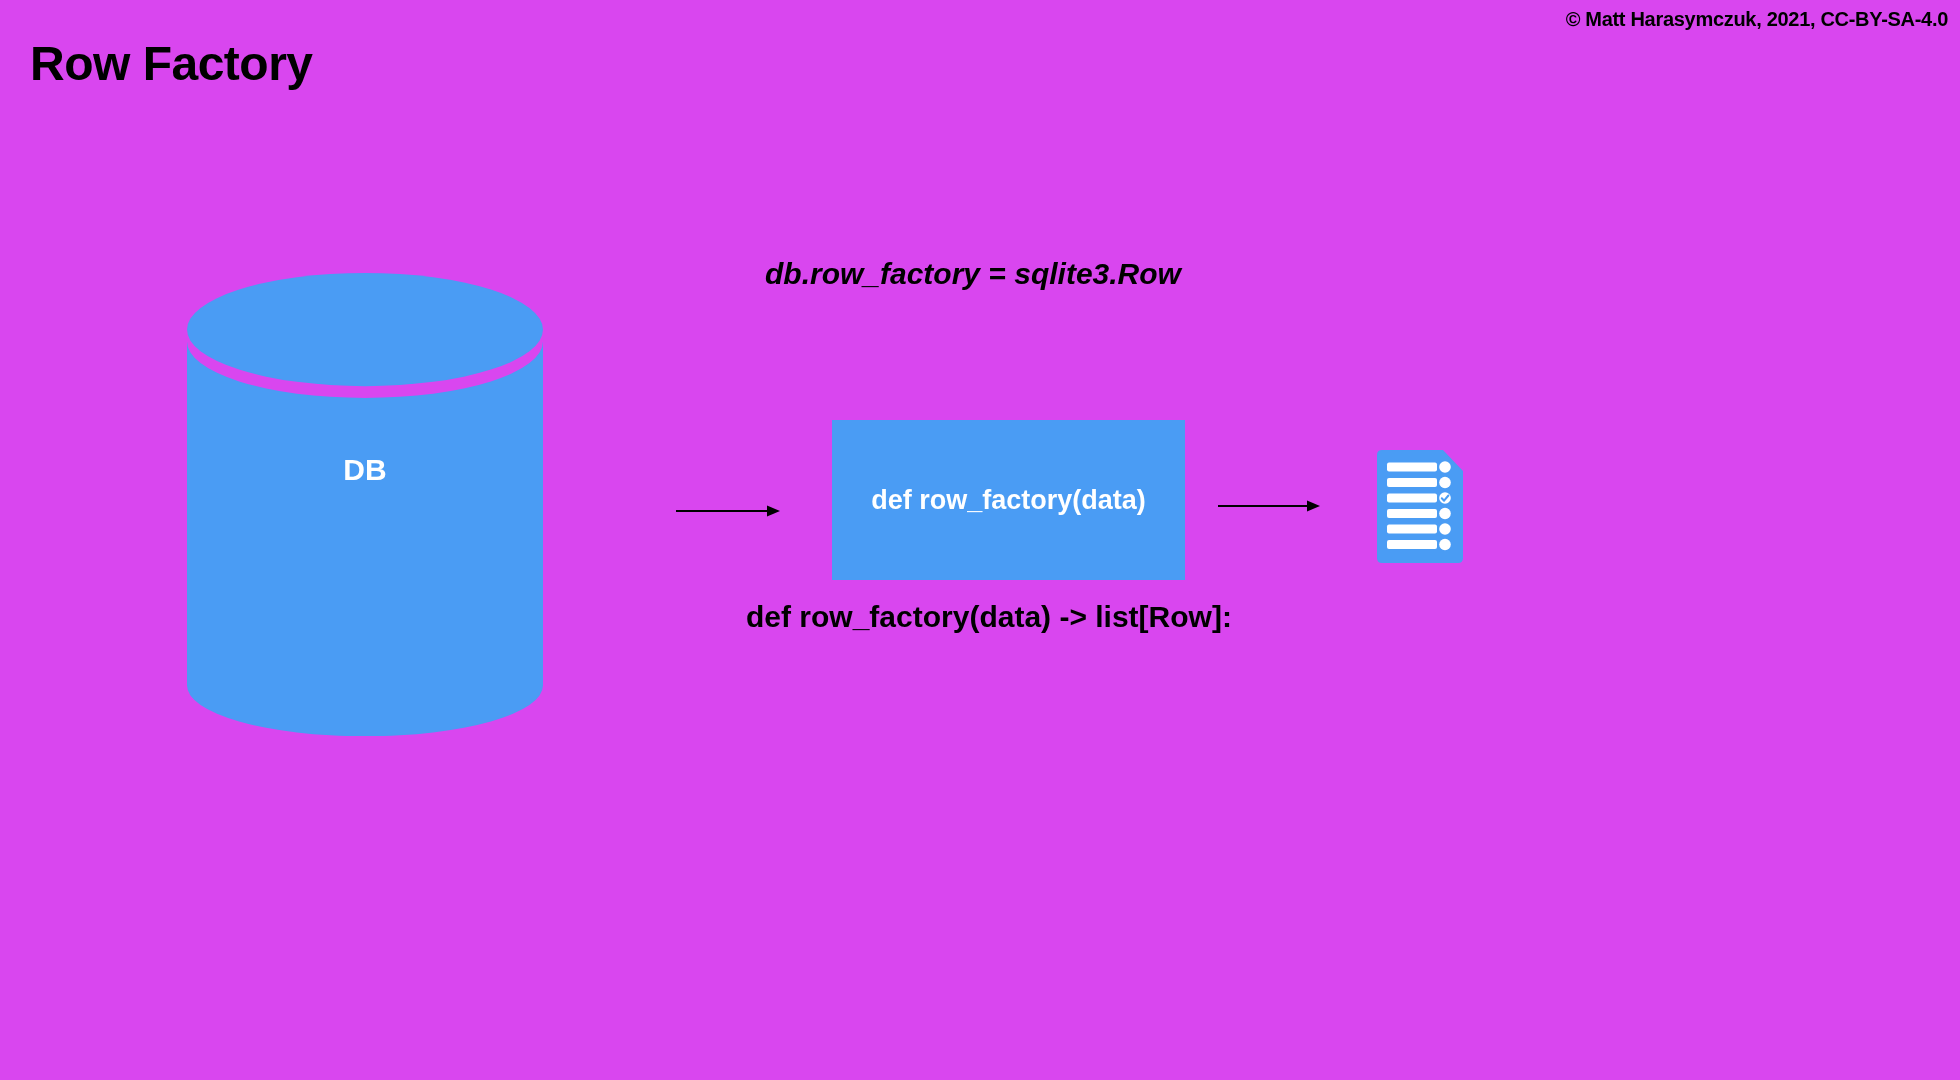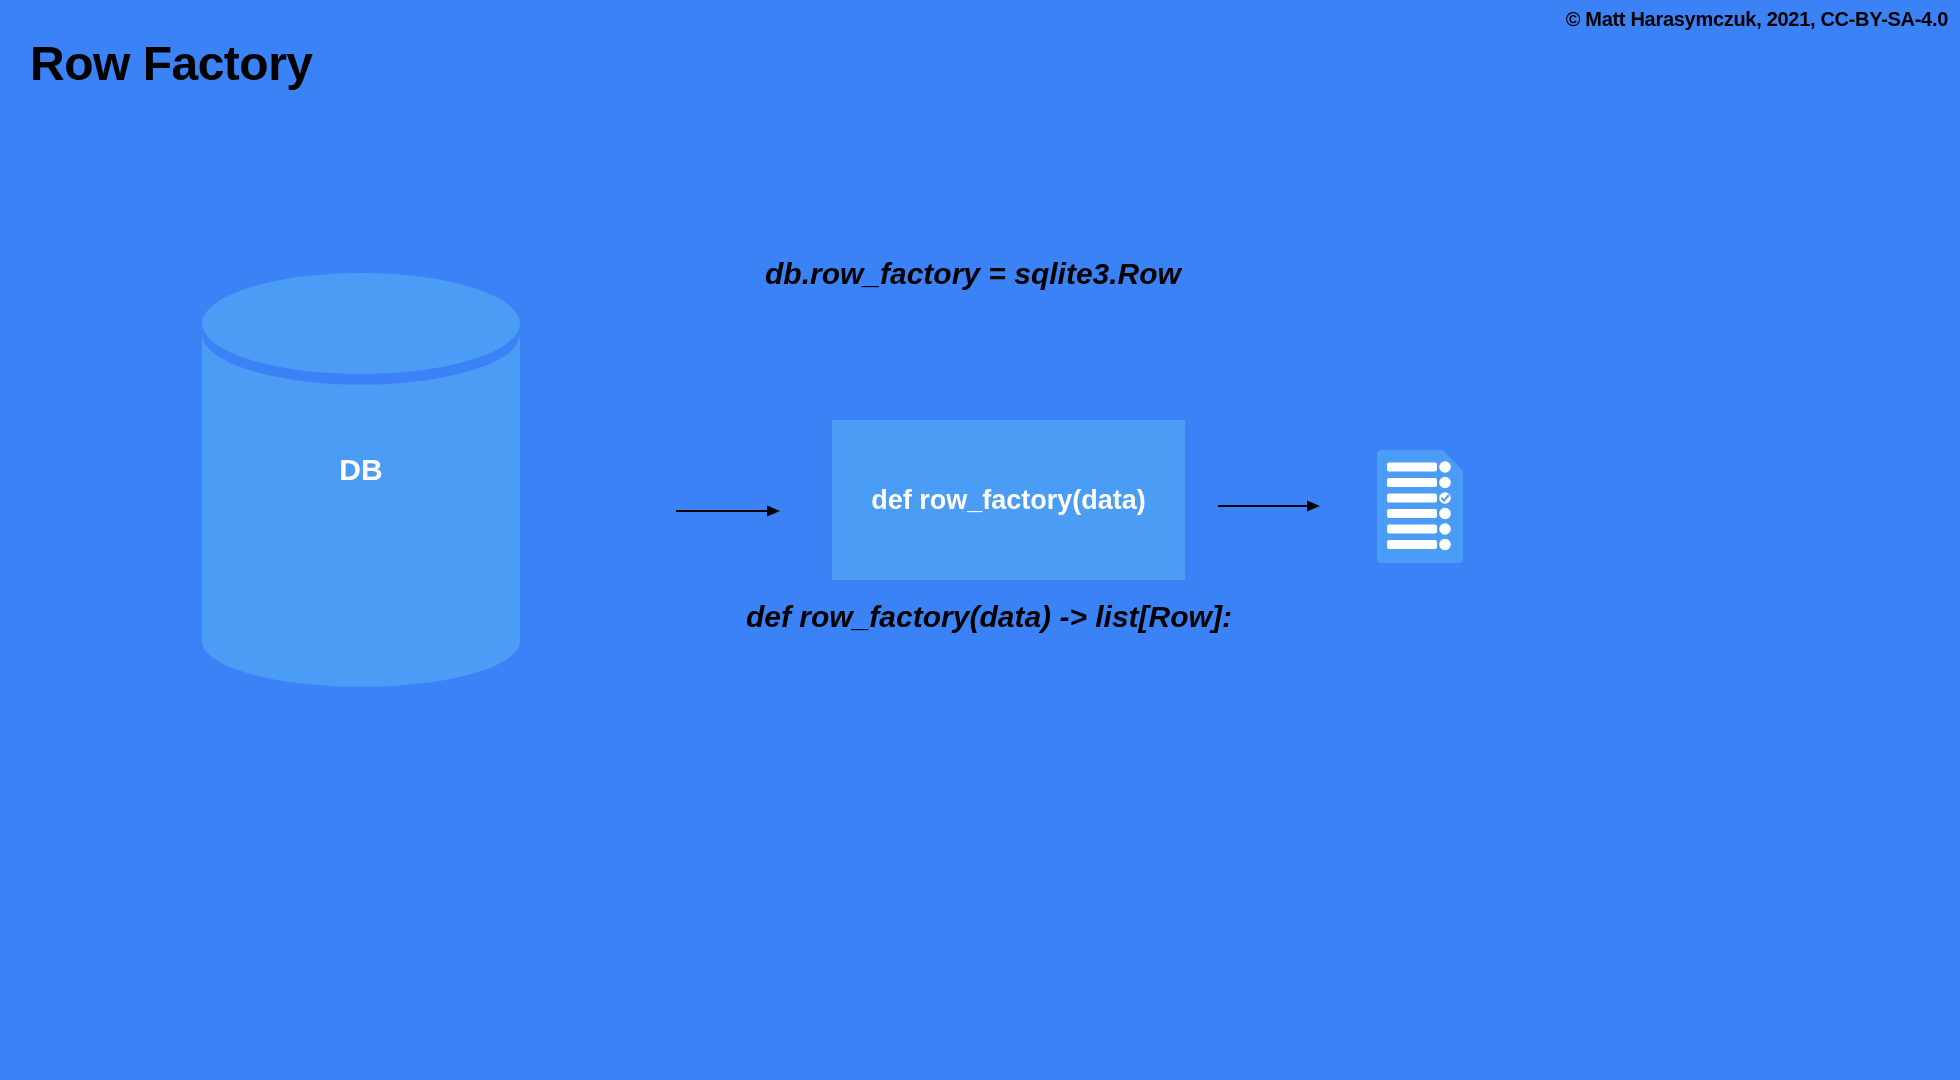--- a/index.html
+++ b/index.html
@@ -2,21 +2,21 @@
 <html><head>
 <meta charset="utf-8">
 <style>
   * { margin: 0; padding: 0; box-sizing: border-box; }
   html, body { width: 1960px; height: 1080px; background: #ffffff; overflow: hidden; }
   body {
     font-family: "Liberation Sans", "DejaVu Sans", sans-serif;
     color: #000000;
     position: relative;
   }
-  .slide { position: absolute; inset: 0; background: #3b82f6; }
+  .slide { position: absolute; inset: 0; background: #d946ef; }
 
   .copyright {
     position: absolute;
     top: 8px;
     right: 12px;
     font-size: 20px;
     font-weight: 700;
     letter-spacing: -0.3px;
     white-space: nowrap;
   }
@@ -26,23 +26,23 @@
     left: 30px;
     top: 36px;
     font-size: 48px;
     font-weight: 700;
     letter-spacing: -0.5px;
     white-space: nowrap;
   }
 
   .db-cylinder {
     position: absolute;
-    left: 202px;
+    left: 187px;
     top: 273px;
-    width: 318px;
+    width: 356px;
     height: 393px;
     padding-left: 46px;
   }
   .db-cylinder svg { position: absolute; inset: 0; display: block; }
   .db-label {
     position: absolute;
     inset: 0;
     display: flex;
     align-items: center;
     justify-content: center;
@@ -63,21 +63,20 @@
   }
 
   .code-bottom {
     position: absolute;
     left: 746px;
     top: 599px;
     font-size: 30px;
     font-weight: 700;
     line-height: 1.2;
     white-space: nowrap;
-    font-style: italic;
   }
 
   .factory-box {
     position: absolute;
     left: 832px;
     top: 420px;
     width: 353px;
     height: 160px;
     background: #4A9CF4;
     display: flex;

